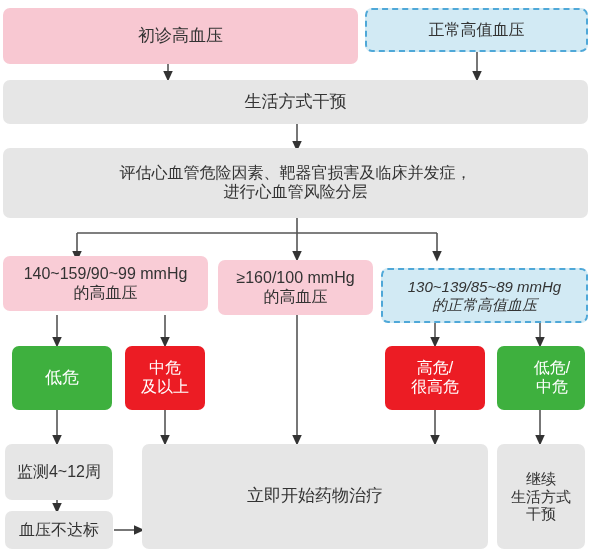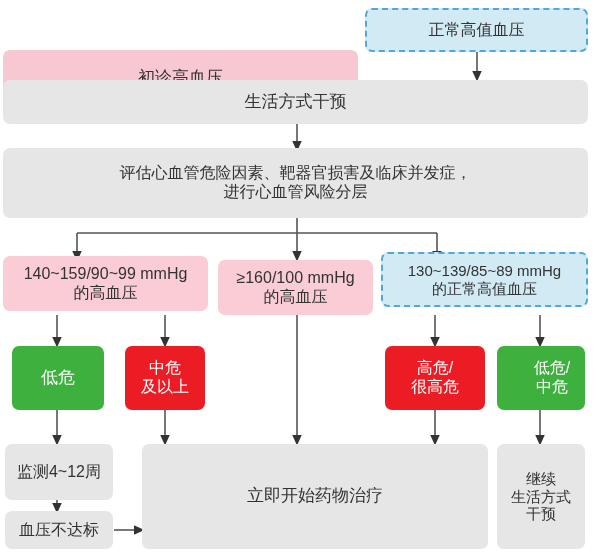--- a/index.html
+++ b/index.html
@@ -115,39 +115,39 @@
       <line x1="435" y1="410" x2="435" y2="440" marker-end="url(#arrow)"></line>
 
       <line x1="540" y1="410" x2="540" y2="440" marker-end="url(#arrow)"></line>
 
       <line x1="57" y1="482" x2="57" y2="508" marker-end="url(#arrow)"></line>
 
       <line x1="114" y1="530" x2="139" y2="530" marker-end="url(#arrowR)"></line>
     </g>
   </svg>
 
-  <div class="node n-pink fs-17" style="left:3px; top:8px; width:355px; height:56px;margin-top:42px;">初诊高血压</div>
+  <div class="node n-pink fs-17" style="left:3px; top:8px; width:355px; height:56px;">初诊高血压</div>
 
   <div class="node n-blue-dashed fs-16" style="left:365px; top:8px; width:223px; height:44px;">正常高值血压</div>
 
   <div class="node n-gray fs-17" style="left:3px; top:80px; width:585px; height:44px;">生活方式干预</div>
 
   <div class="node n-gray fs-16" style="left:3px; top:148px; width:585px; height:70px;">评估心血管危险因素、靶器官损害及临床并发症，
 进行心血管风险分层</div>
 
   <div class="node n-pink-light fs-16" style="left:3px; top:256px; width:205px; height:55px;">140~159/90~99 mmHg
 的高血压</div>
 
   <div class="node n-pink-light fs-16" style="left:218px; top:260px; width:155px; height:55px;">≥160/100 mmHg
 的高血压</div>
 
-  <div class="node n-blue-dashed fs-15" style="left:381px; top:252px; width:207px; height:55px;">130~139/85~89 mmHg
+  <div class="node n-blue-dashed fs-15" style="left:381px; top:268px; width:207px; height:55px;font-style:italic;">130~139/85~89 mmHg
 的正常高值血压</div>
 
-  <div class="node n-green fs-17" style="left:12px; top:346px; width:92px; height:64px;">低危</div>
+  <div class="node n-green fs-17" style="left:12px; top:346px; width:100px; height:64px;">低危</div>
 
   <div class="node n-red fs-16" style="left:125px; top:346px; width:80px; height:64px;">中危
 及以上</div>
 
   <div class="node n-red fs-16" style="left:385px; top:346px; width:100px; height:64px;">高危/
 很高危</div>
 
   <div class="node n-green fs-16" style="left:497px; top:346px; width:88px; height:64px;padding-left:22px;">低危/
 中危</div>
 

